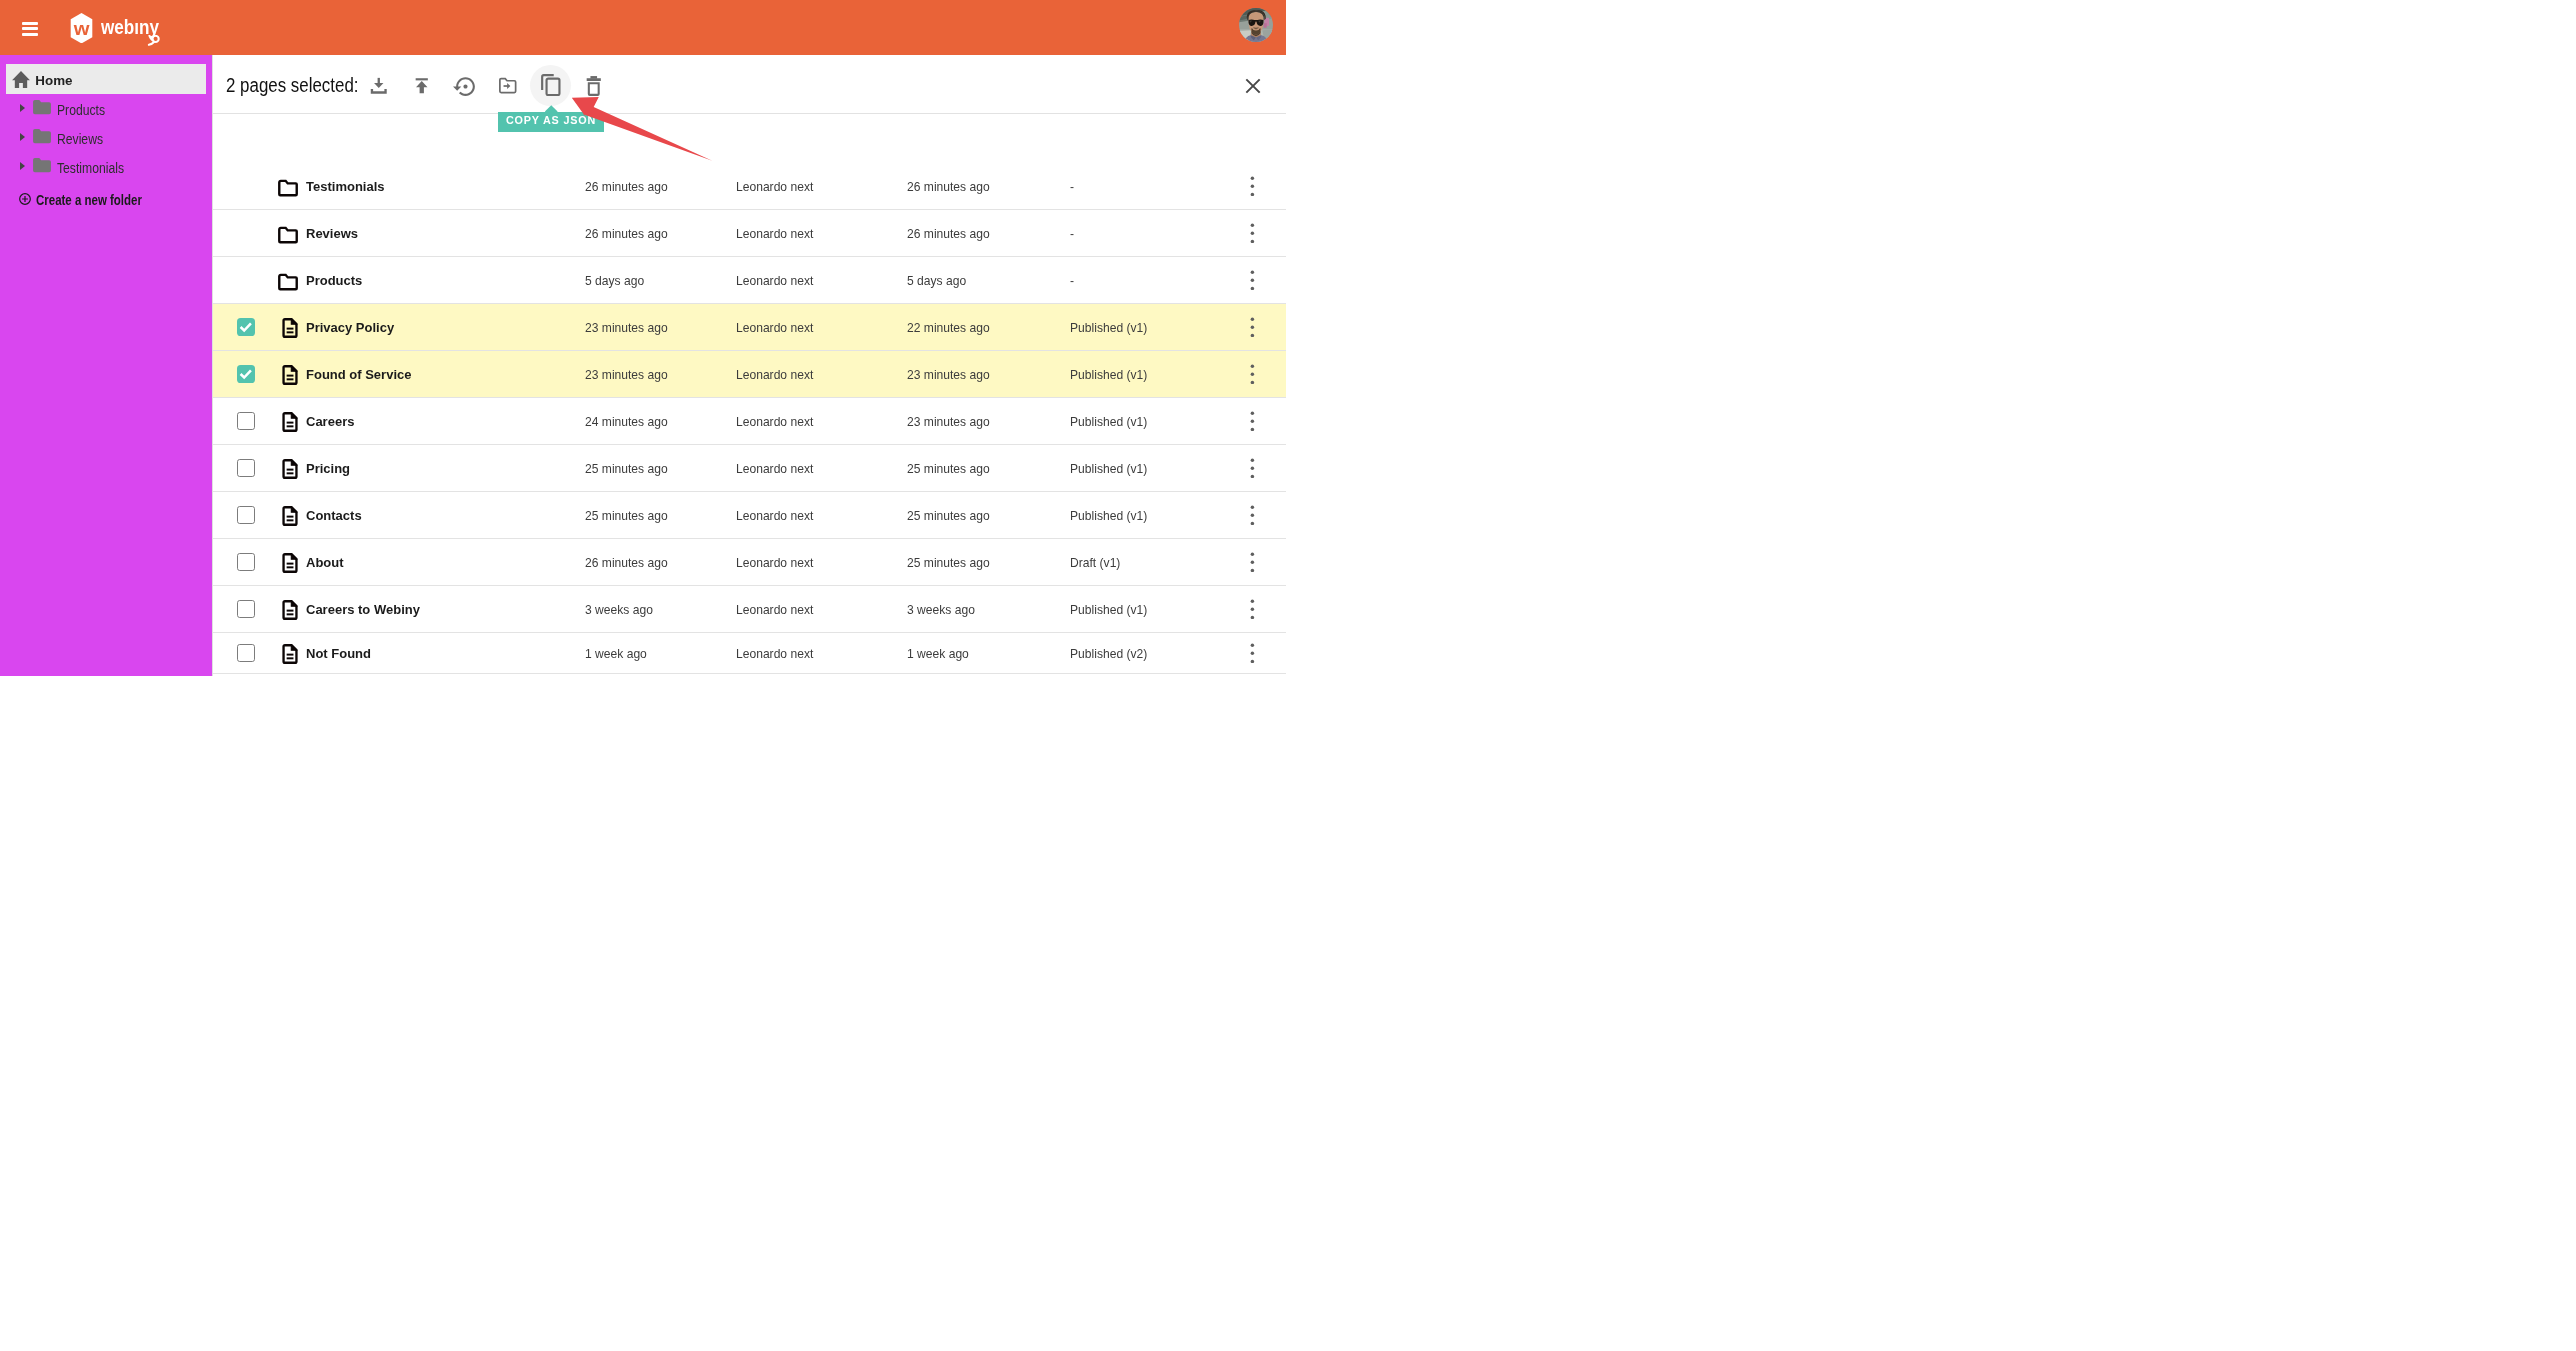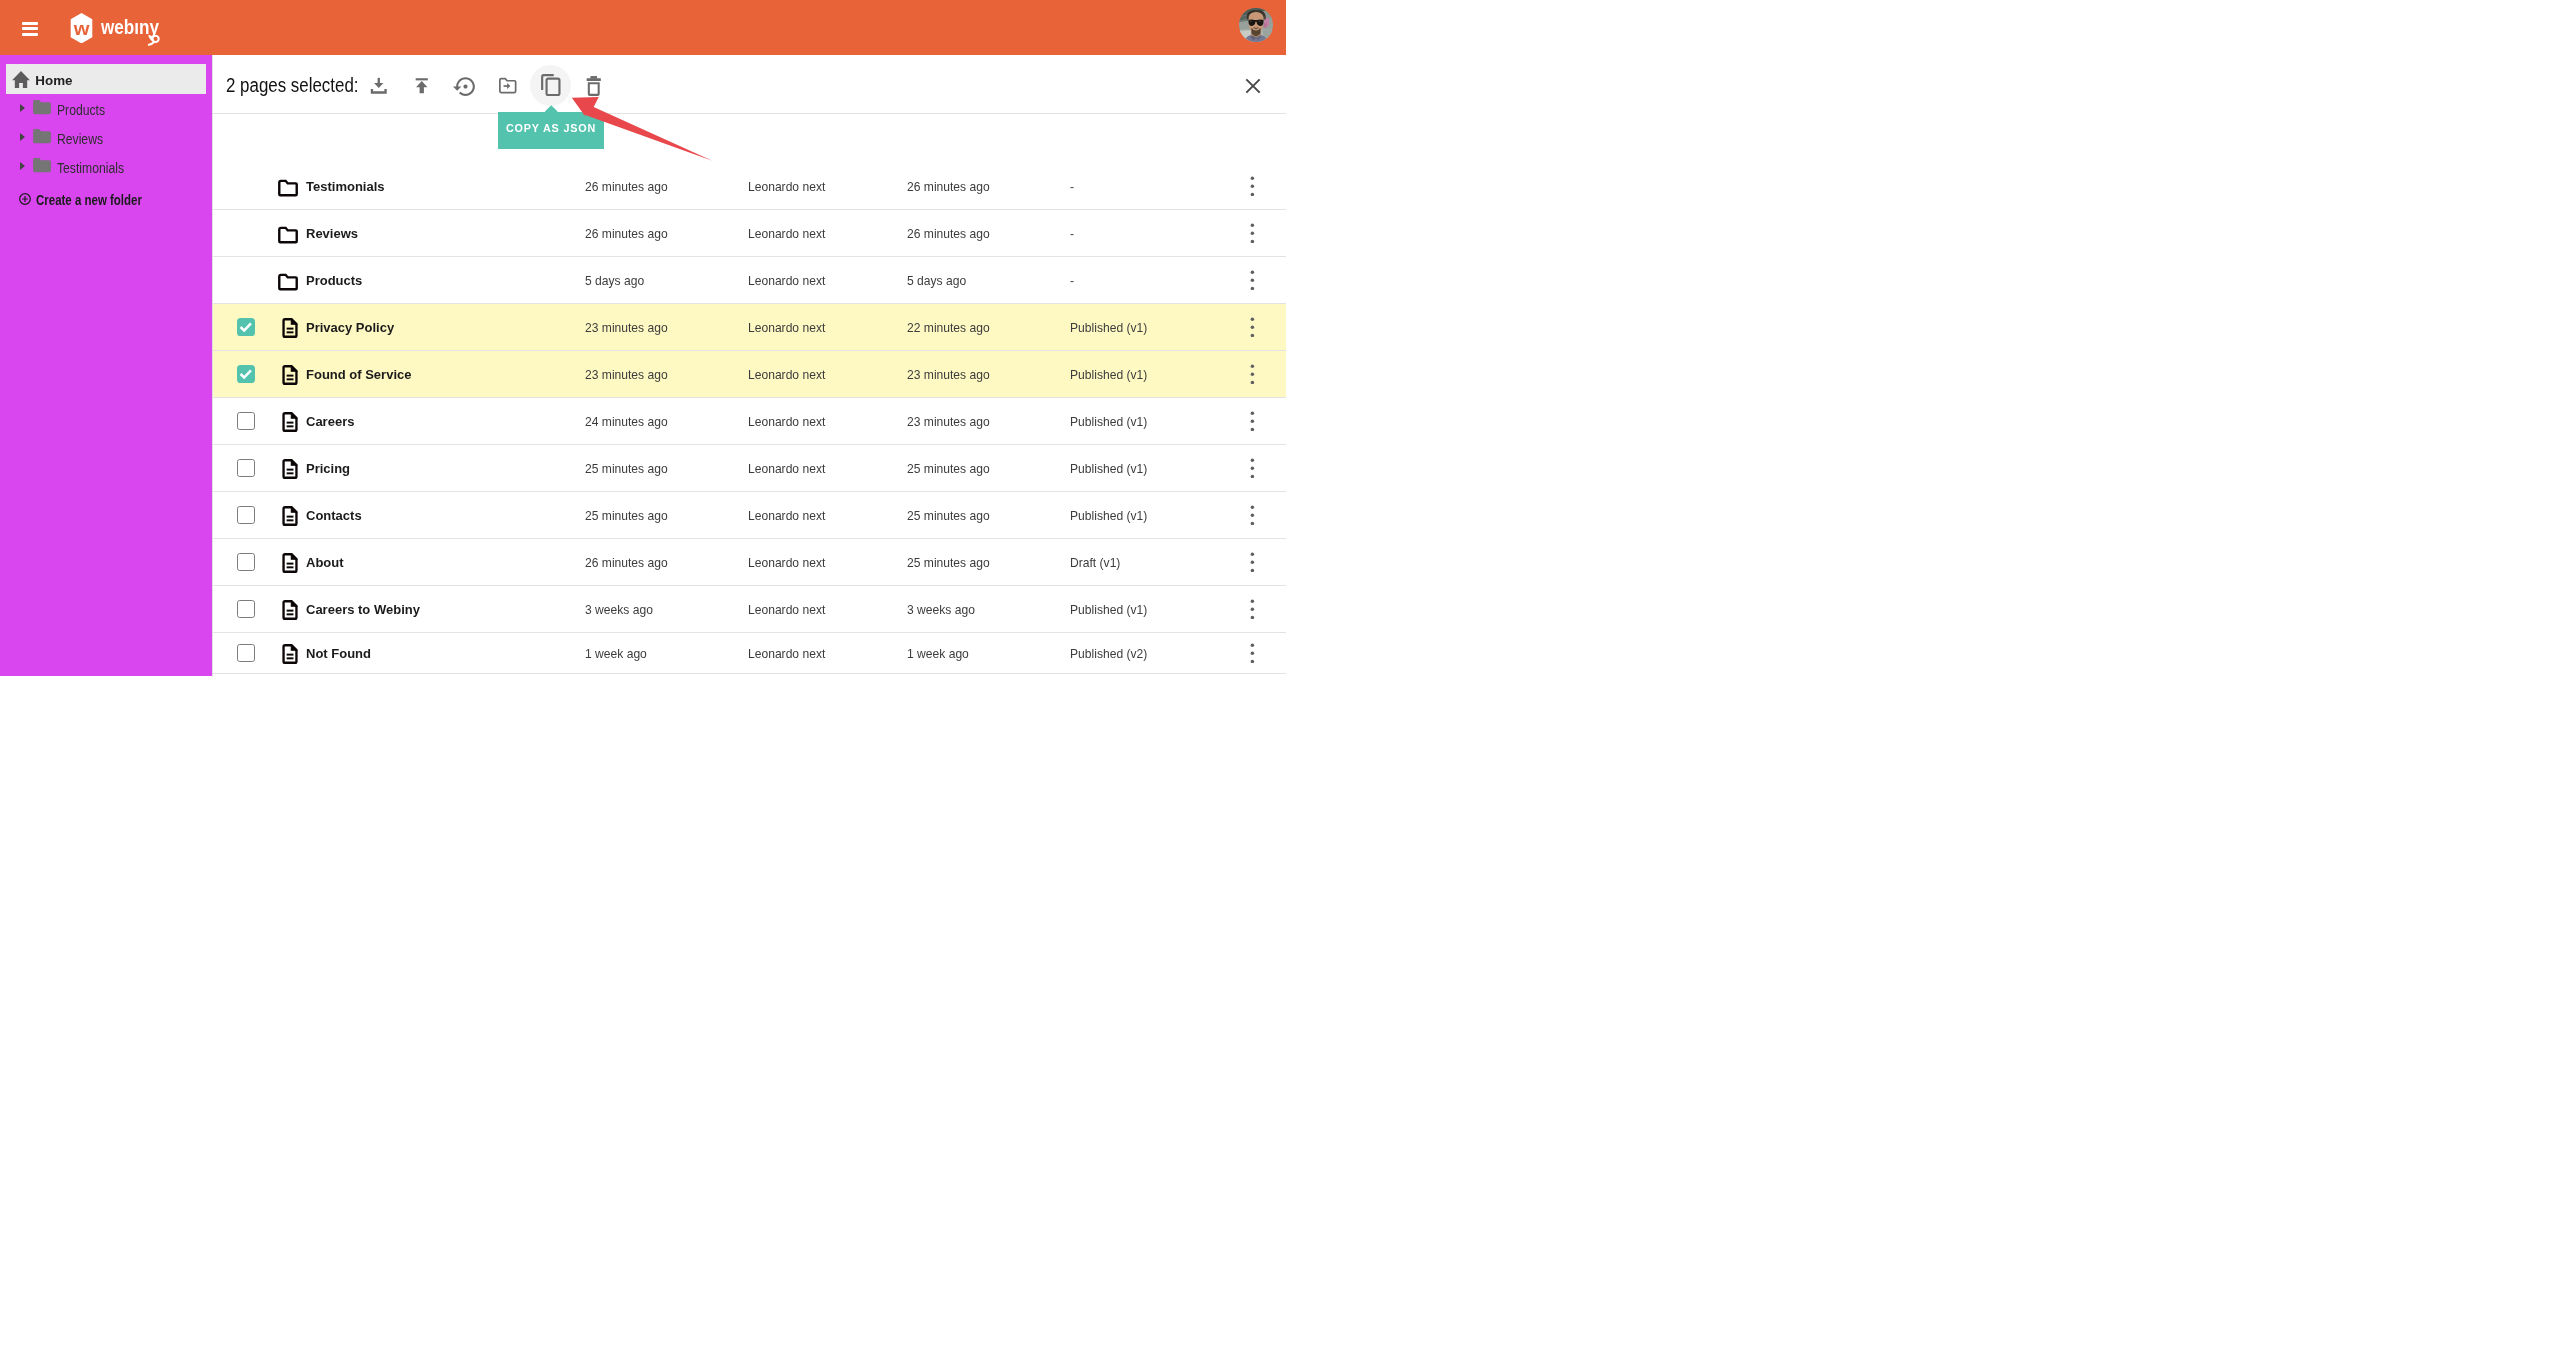--- a/index.html
+++ b/index.html
@@ -30,39 +30,39 @@
 
   
   .content { position:absolute; left:213px; top:55px; width:1075px; height:621px; background:#fff; }
   .tooltitle { position:absolute; left:13px; top:0; height:58px; line-height:60px;
     font-size:20px; color:#111; }
   .ripple { position:absolute; left:317px; top:10.3px; width:41px; height:41px;
     border-radius:50%; background:#F4F4F4; }
   .tooldiv { position:absolute; left:0; top:58px; width:1075px; height:0.9px; background:#E2E2E2; }
 
   
-  .tip { position:absolute; left:285px; top:57px; width:106px; height:37px; background:#53C3AE; }
+  .tip { position:absolute; left:285px; top:57px; width:106px; height:20px; background:#53C3AE; }
   .tip .txt { width:100%; height:100%; display:flex; align-items:center; justify-content:center; padding-bottom:4.5px;
     color:#fff; font-size:10.8px; font-weight:700; letter-spacing:0.8px; }
   .tipnotch { position:absolute; left:334px; top:52px; width:8.5px; height:8.5px;
     background:#53C3AE; transform:rotate(45deg); }
 
   
   .thead { position:absolute; left:0; top:58px; width:1075px; height:50px; border-bottom:0.9px solid #E3E3E3; }
   .thead .lbl { position:absolute; top:0; height:49px; line-height:51px; font-size:13.4px;
     font-weight:700; color:#1b1b1b; white-space:nowrap; }
   .rows { position:absolute; left:0; top:108px; width:1075px; }
   .row { position:relative; width:1075px; height:47px; border-bottom:0.9px solid #E3E3E3; background:#fff; }
   .row.sel { background:#fef9c3; }
   .row.last { height:41px;text-decoration:underline; }
   .cell { position:absolute; top:0; height:100%; line-height:48px;
     font-size:13px; color:#3c3c3c; white-space:nowrap; }
   .row.last .cell { line-height:42px; }
   .nm { left:93px; font-weight:700; color:#1b1b1b; }
-  .cr { left:372px; } .au { left:535px; } .mo { left:694px; } .st { left:857px; }
+  .cr { left:372px; } .au { left:523px; } .mo { left:694px; } .st { left:857px; }
   .cbx { position:absolute; left:24px; top:50%; margin-top:-8.7px; width:17.5px; height:17.5px; }
   .cbx.off { border:1.8px solid #7c7c7c; border-radius:2.7px; background:#fff; }
   .cbx.on { border-radius:3.6px; background:#53C3AE; }
   .icn { position:absolute; left:65px; top:50%; margin-top:-10px; width:20px; height:20px; }
   .dots { position:absolute; left:1034px; top:0; width:10.8px; height:100%; }
 
   svg { display:block; }
 </style>
 </head>
 <body>

